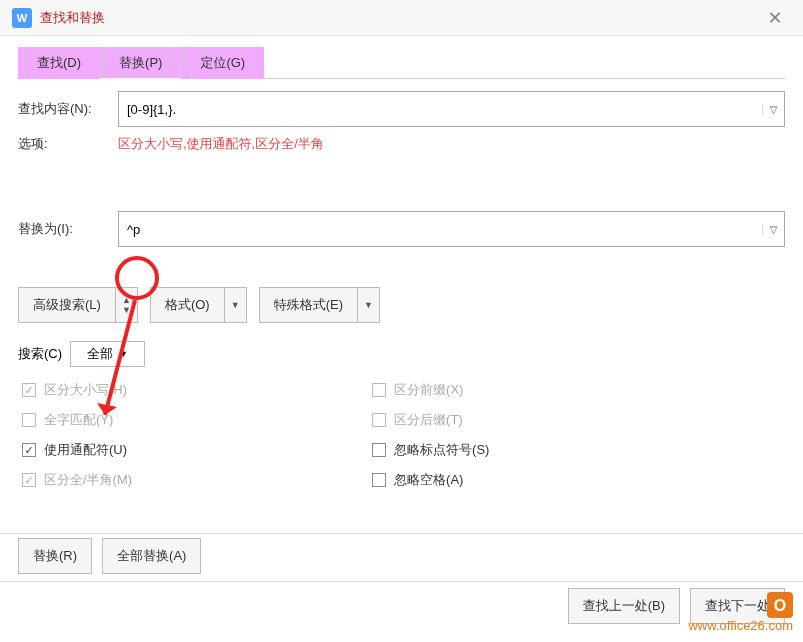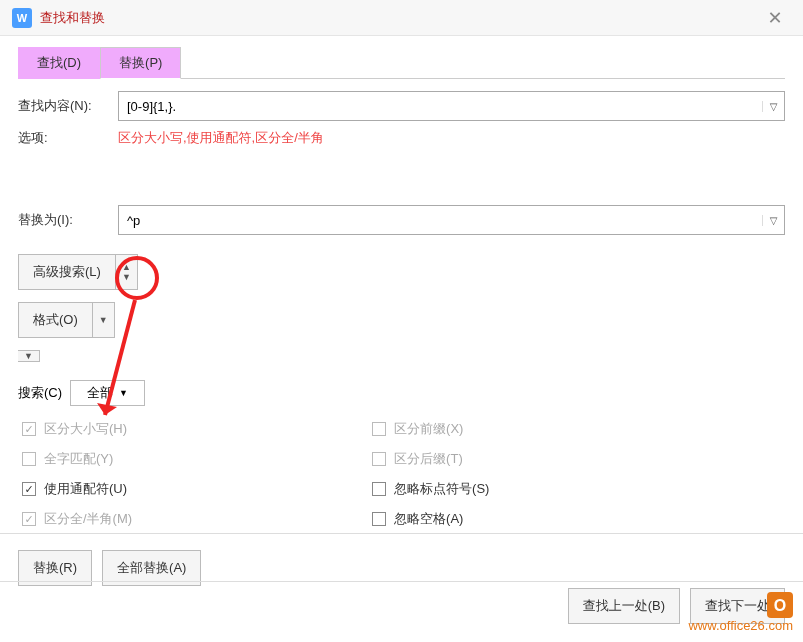--- a/index.html
+++ b/index.html
@@ -66,21 +66,21 @@
       margin-bottom: 8px;
     }
     .form-label {
       width: 100px;
       color: #333;
     }
     .combo {
       flex: 1;
       display: flex;
       border: 1px solid #aaa;
-      height: 30px;
+      height: 36px;
       align-items: center;
     }
     .combo-input {
       flex: 1;
       border: none;
       padding: 0 8px;
       font-size: 13px;
       outline: none;
       font-family: inherit;
     }
@@ -165,21 +165,21 @@
       justify-content: center;
       font-size: 11px;
       line-height: 1;
     }
     .check-item.disabled .cbox { border-color: #bbb; }
     .cbox.checked::after { content: "✓"; color: #333; }
     .check-item.disabled .cbox.checked::after { color: #aaa; }
     .bottom-row1 {
       position: absolute;
       left: 18px;
-      bottom: 56px;
+      bottom: 68px;
       display: flex;
       gap: 10px;
     }
     .bottom-row2 {
       position: absolute;
       right: 18px;
       bottom: 18px;
       display: flex;
       gap: 10px;
     }
@@ -245,20 +245,21 @@
   <div class="app-icon">W</div>
   <div class="title-text">查找和替换</div>
   <div class="close-btn">✕</div>
 </div>
 
 <div class="content">
 
   <div class="tabs">
     <div class="tab">查找(D)</div>
     <div class="tab active">替换(P)</div>
+    <div class="tab">定位(G)</div>
   </div>
 
   <div class="form-row">
     <div class="form-label">查找内容(N):</div>
     <div class="combo">
       <input class="combo-input" value="[0-9]{1,}." style="">
       <div class="combo-arrow">▽</div>
     </div>
   </div>
 
@@ -270,30 +271,31 @@
   <div class="replace-gap"></div>
 
   <div class="form-row">
     <div class="form-label">替换为(I):</div>
     <div class="combo">
       <input class="combo-input" value="^p" style="">
       <div class="combo-arrow">▽</div>
     </div>
   </div>
 
-  <div class="btn-row" style="margin-top:19px;flex-direction:column;">
+  <div class="btn-row" style="margin-top:40px;">
     <div class="btn-group">
       <button class="btn">高级搜索(L)</button>
       <div class="btn-drop">▲<br>▼</div>
     </div>
     <div class="btn-group">
       <button class="btn">格式(O)</button>
       <div class="btn-drop">▼</div>
     </div>
     <div class="btn-group">
+      <button class="btn">特殊格式(E)</button>
       <div class="btn-drop">▼</div>
     </div>
   </div>
 
   <div class="search-line">
     <span>搜索(C)</span>
     <div class="small-select">
       <span>全部</span>
       <span style="font-size:9px;">▼</span>
     </div>

